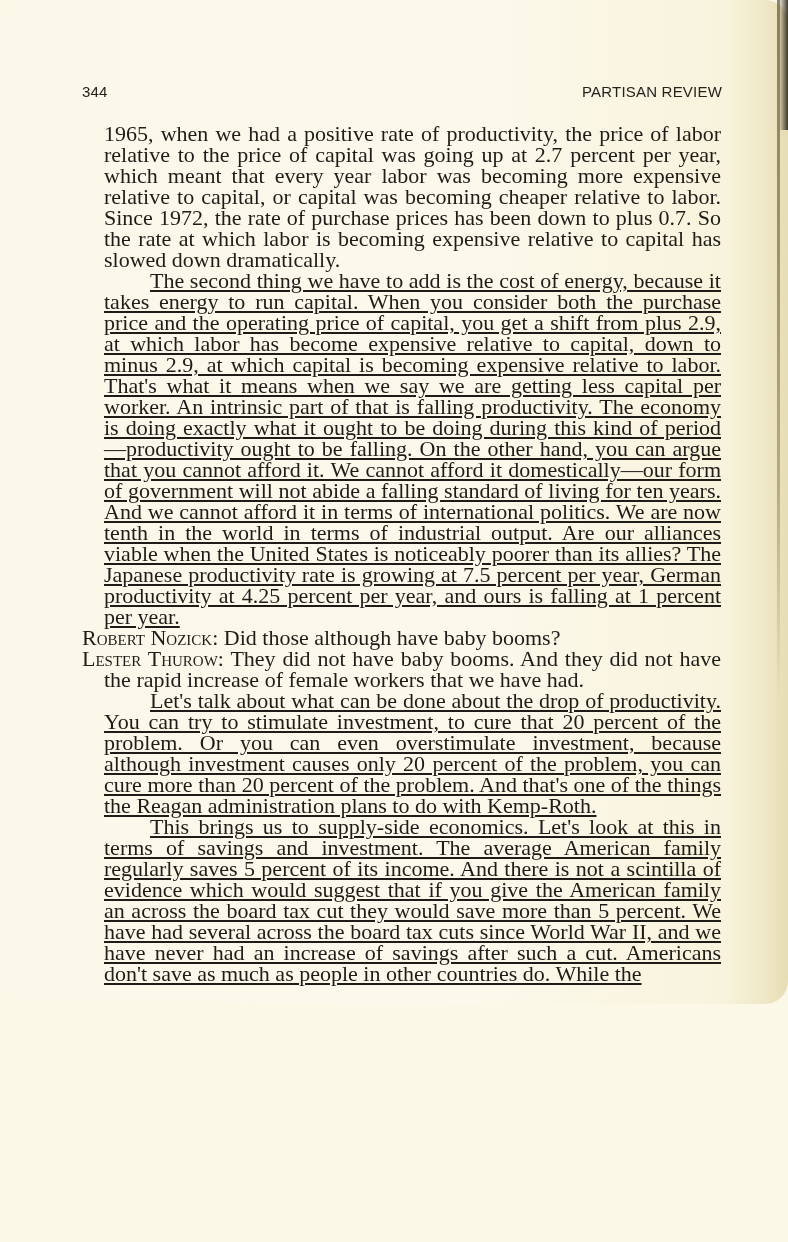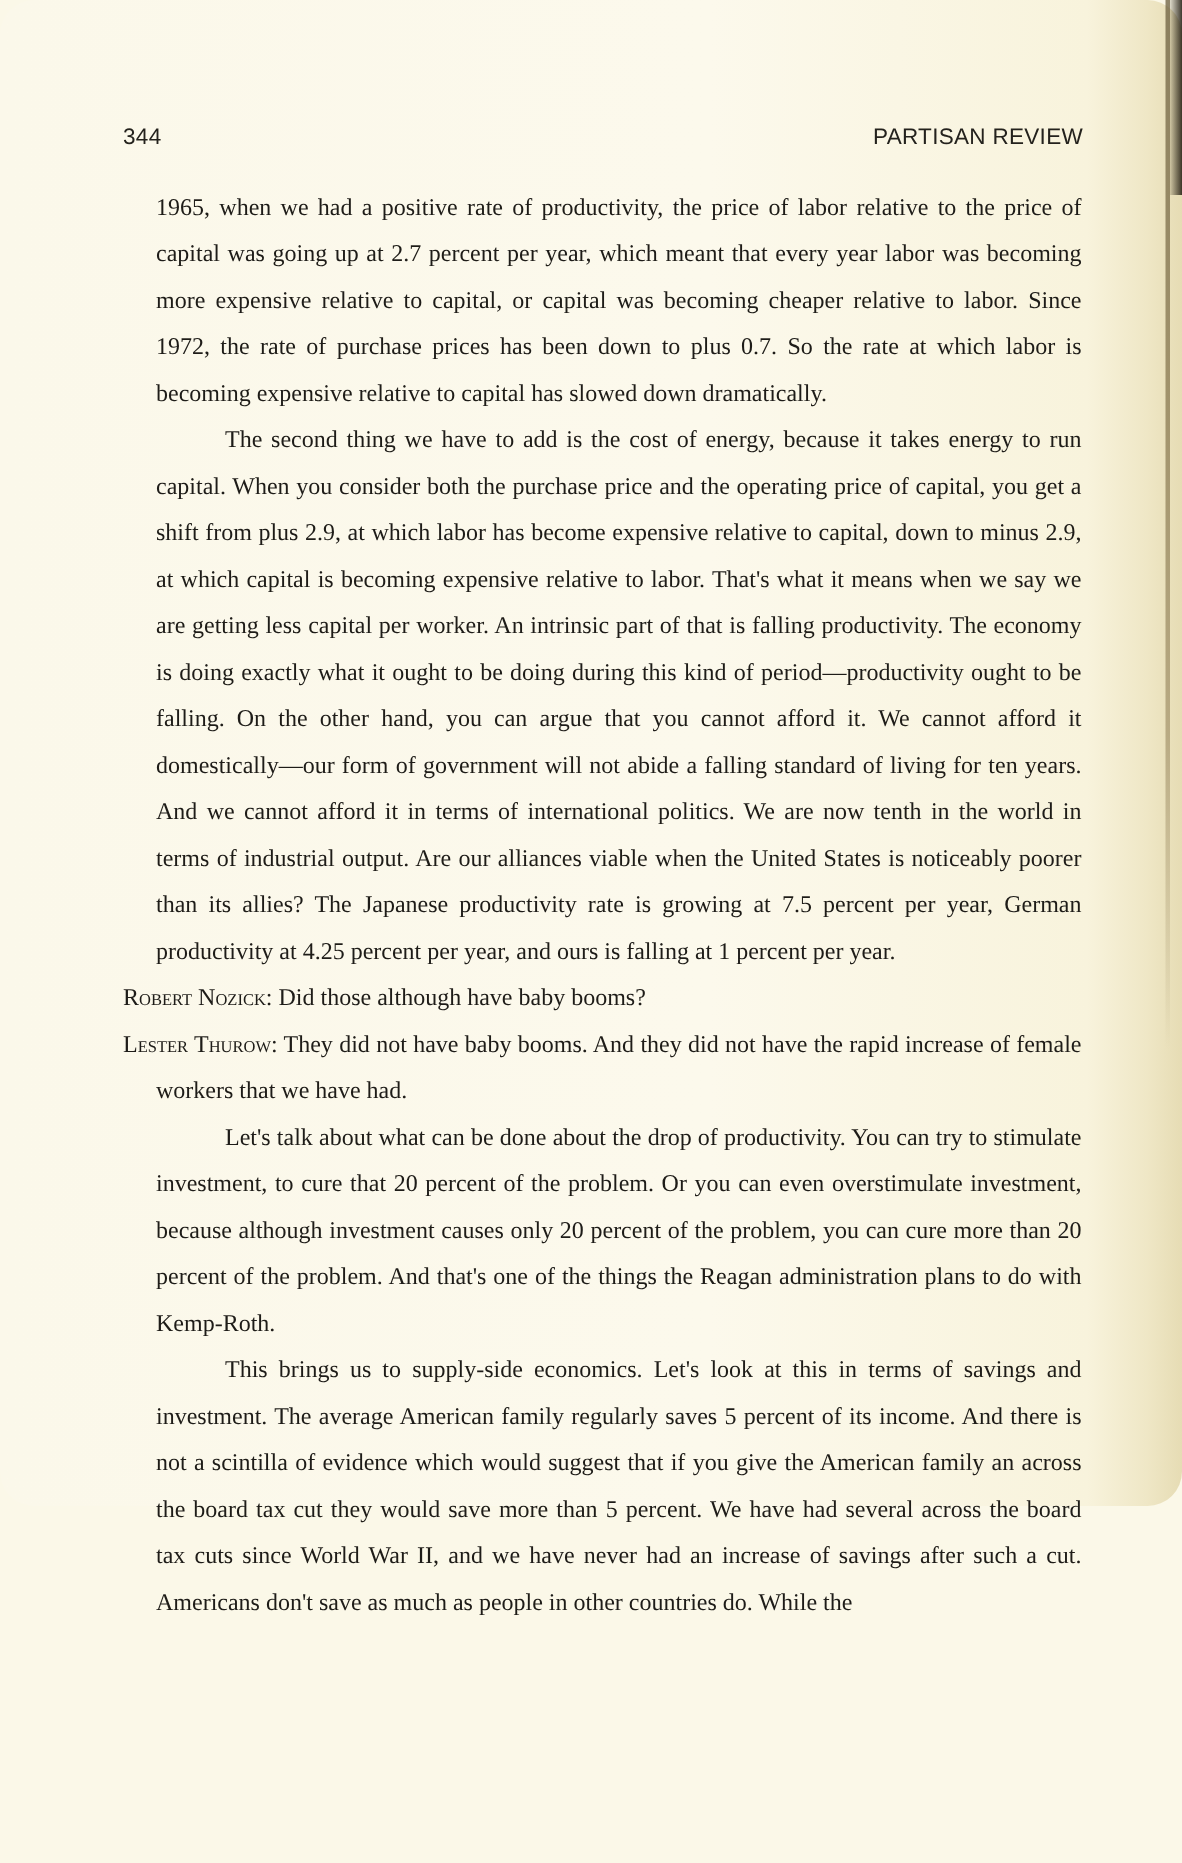--- a/index.html
+++ b/index.html
@@ -59,30 +59,31 @@
       position: absolute;
       right: 0;
       top: 0;
       margin-left: 34px;
     }
     .body-text {
       position: absolute;
       top: 123px;
       left: 104px;
       width: 617px;
-      font-size: 16px;
-      line-height: 31px;
+      font-size: 22px;
+      line-height: 21px;
       text-align: justify;
     }
     .body-text p {
       margin: 0;
       text-align: justify;
     }
     .indent {
       text-indent: 46px;
+      text-decoration: underline;
     }
     .speech {
       margin-left: -22px !important;
       padding-left: 22px;
       text-indent: -22px;
     }
     .speaker {
       font-variant: small-caps;
     }
   </style>

